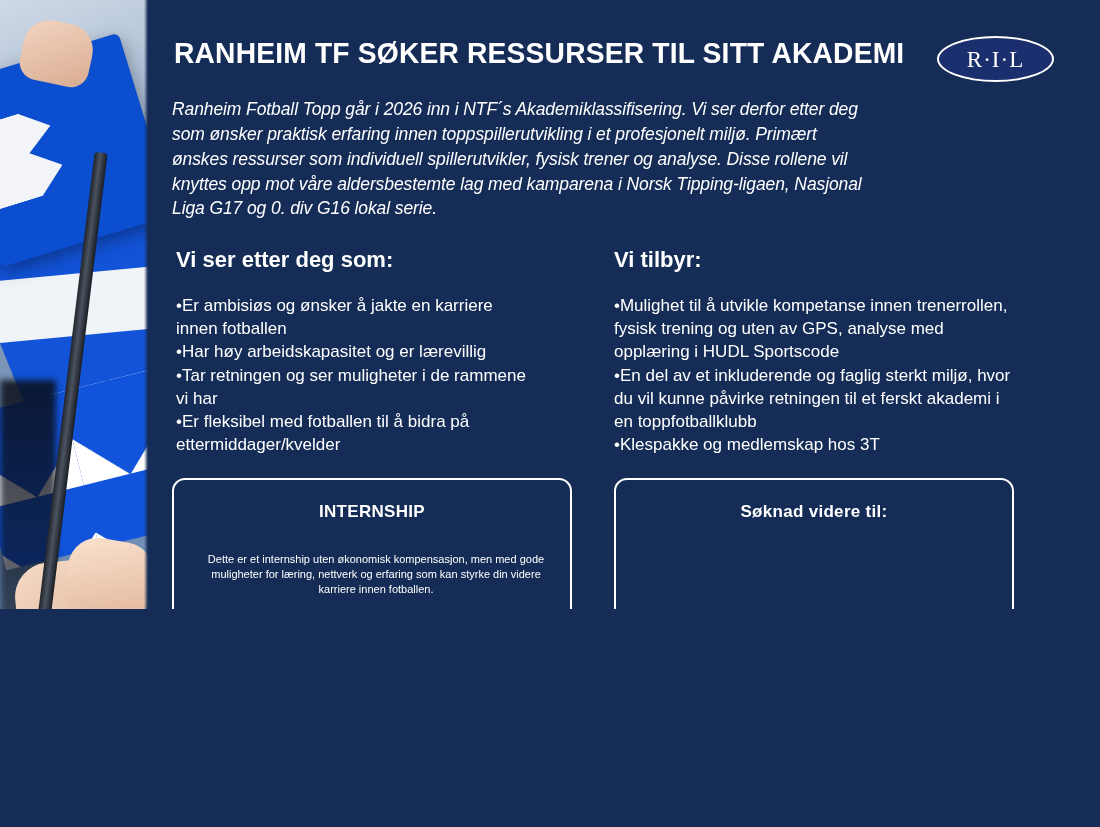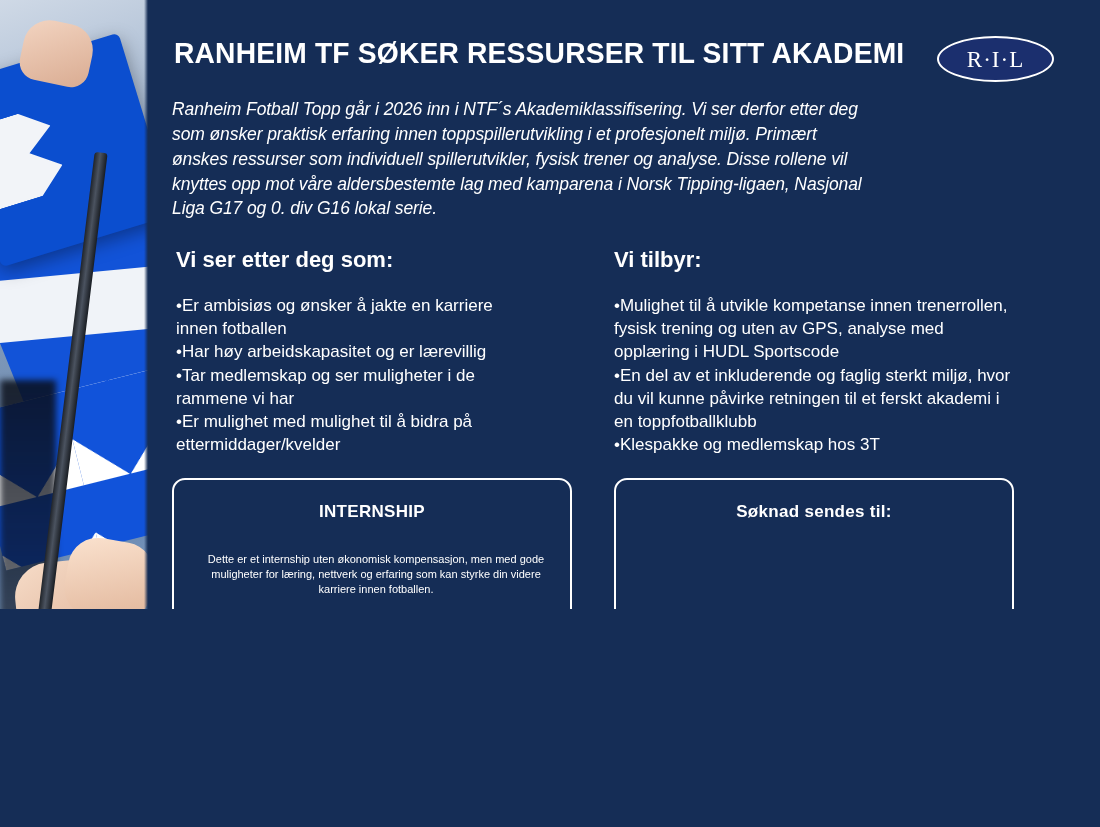--- a/index.html
+++ b/index.html
@@ -284,41 +284,41 @@
       <span class="logo-text">R·I·L</span>
     </div>
 
     <div class="intro">Ranheim Fotball Topp går i 2026 inn i NTF´s Akademiklassifisering. Vi ser derfor etter deg som ønsker praktisk erfaring innen toppspillerutvikling i et profesjonelt miljø. Primært ønskes ressurser som individuell spillerutvikler, fysisk trener og analyse. Disse rollene vil knyttes opp mot våre aldersbestemte lag med kamparena i Norsk Tipping-ligaen, Nasjonal Liga G17 og 0. div G16 lokal serie.</div>
 
     <div class="col col-left">
       <div class="col-head">Vi ser etter deg som:</div>
       <ul class="bullets">
         <li>•Er ambisiøs og ønsker å jakte en karriere innen fotballen</li>
         <li>•Har høy arbeidskapasitet og er lærevillig</li>
-        <li>•Tar medlemskap og ser muligheter i de rammene vi har</li>
-        <li>•Er mulighet med mulighet til å bidra på ettermiddager/kvelder</li>
+        <li>•Tar retningen og ser muligheter i de rammene vi har</li>
+        <li>•Er fleksibel med fotballen til å bidra på ettermiddager/kvelder</li>
       </ul>
     </div>
 
     <div class="col col-right">
       <div class="col-head">Vi tilbyr:</div>
       <ul class="bullets">
         <li>•Mulighet til å utvikle kompetanse innen trenerrollen, fysisk trening og uten av GPS, analyse med opplæring i HUDL Sportscode</li>
         <li>•En del av et inkluderende og faglig sterkt miljø, hvor du vil kunne påvirke retningen til et ferskt akademi i en toppfotballklubb</li>
         <li>•Klespakke og medlemskap hos 3T</li>
       </ul>
     </div>
 
     <div class="box box-left">
       <div class="box-title">INTERNSHIP</div>
       <div class="box-body">Dette er et internship uten økonomisk kompensasjon, men med gode muligheter for læring, nettverk og erfaring som kan styrke din videre karriere innen fotballen.</div>
     </div>
 
     <div class="box box-right">
-      <div class="box-title">Søknad sendes til:</div>
+      <div class="box-title">Søknad videre til:</div>
     </div>
 
   </div>
 
   <div class="bp-topline"></div>
 
   <div class="bottom-photo">
 
     <div class="bp-left">
       <div class="bp-stand"></div>

